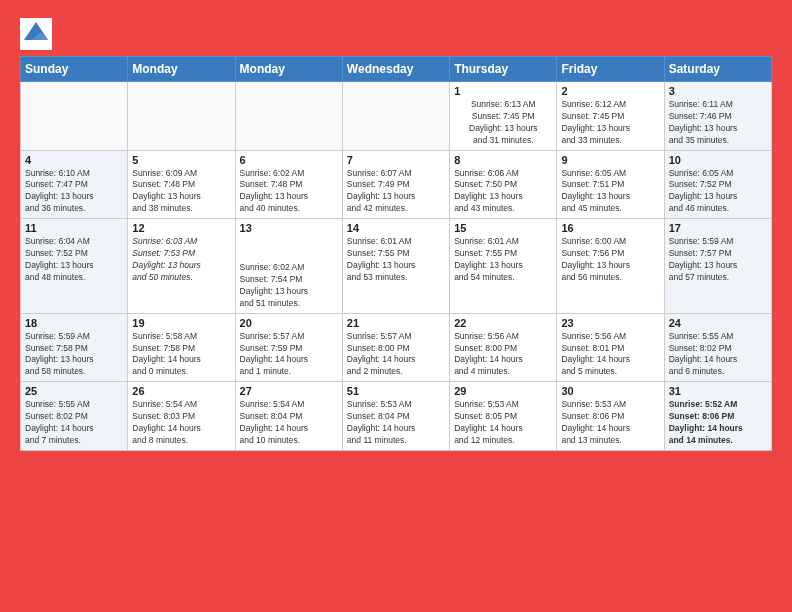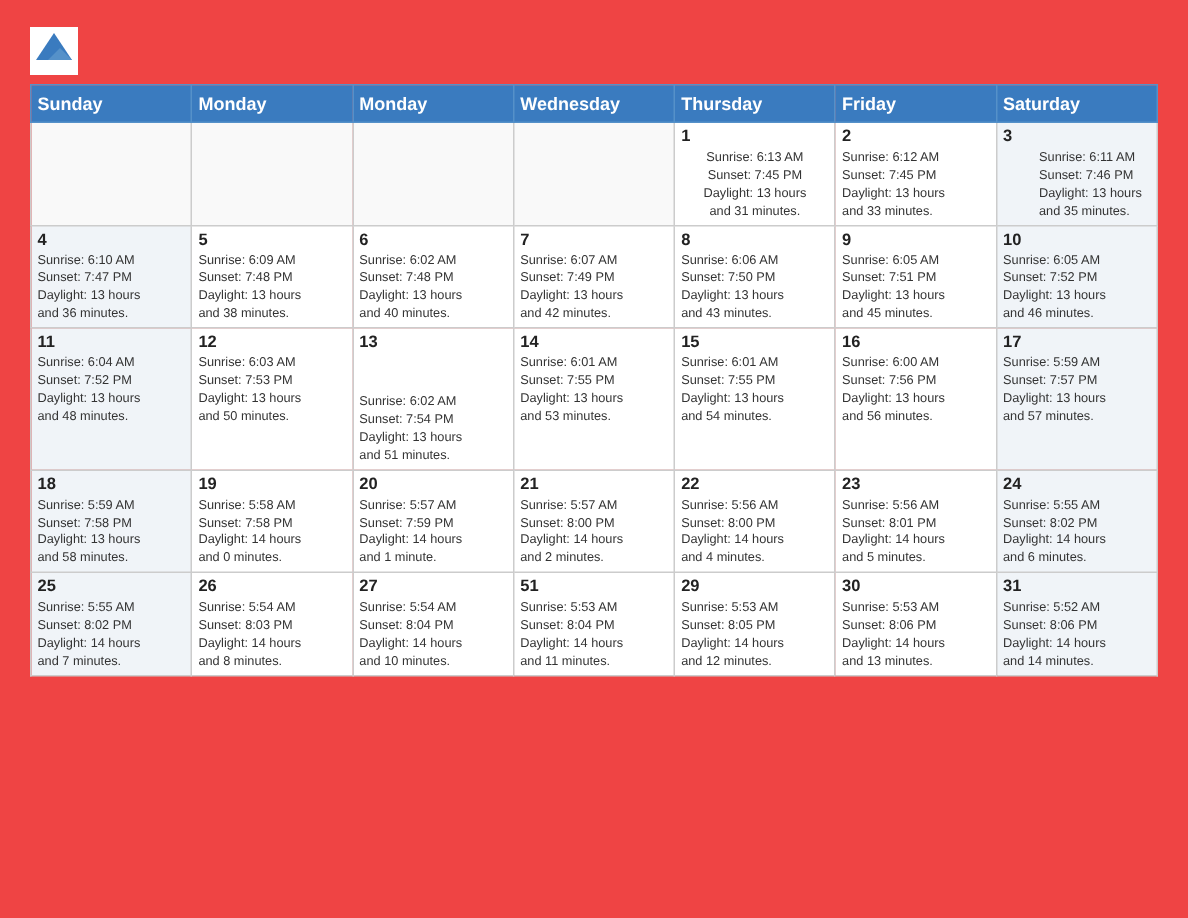--- a/index.html
+++ b/index.html
@@ -151,21 +151,21 @@
           </td>
           <td>
             <span class="day-number">2</span>
             <div class="day-info" style="white-space: pre-line;">Sunrise: 6:12 AM
 Sunset: 7:45 PM
 Daylight: 13 hours
 and 33 minutes.</div>
           </td>
           <td class="shaded">
             <span class="day-number">3</span>
-            <div class="day-info" style="white-space: pre-line; margin-left: 24px;">Sunrise: 6:11 AM
+            <div class="day-info" style="white-space: pre-line;">Sunrise: 6:11 AM
 Sunset: 7:46 PM
 Daylight: 13 hours
 and 35 minutes.</div>
           </td>
         </tr>
         <tr>
           <td class="shaded">
             <span class="day-number">4</span>
             <div class="day-info" style="white-space: pre-line;">Sunrise: 6:10 AM
 Sunset: 7:47 PM
@@ -218,21 +218,21 @@
         <tr>
           <td class="shaded">
             <span class="day-number">11</span>
             <div class="day-info" style="white-space: pre-line;">Sunrise: 6:04 AM
 Sunset: 7:52 PM
 Daylight: 13 hours
 and 48 minutes.</div>
           </td>
           <td>
             <span class="day-number">12</span>
-            <div class="day-info" style="white-space: pre-line;">Sunrise: 6:03 AM
+            <div class="day-info" style="white-space: pre-line; font-style: italic;">Sunrise: 6:03 AM
 Sunset: 7:53 PM
 Daylight: 13 hours
 and 50 minutes.</div>
           </td>
           <td>
             <span class="day-number">13</span>
             <div class="day-info" style="white-space: pre-line; margin-top: 28px;">Sunrise: 6:02 AM
 Sunset: 7:54 PM
 Daylight: 13 hours
 and 51 minutes.</div>
@@ -355,21 +355,21 @@
           </td>
           <td>
             <span class="day-number">30</span>
             <div class="day-info" style="white-space: pre-line;">Sunrise: 5:53 AM
 Sunset: 8:06 PM
 Daylight: 14 hours
 and 13 minutes.</div>
           </td>
           <td class="shaded">
             <span class="day-number">31</span>
-            <div class="day-info" style="white-space: pre-line;">Sunrise: 5:52 AM
+            <div class="day-info" style="white-space: pre-line; font-weight: bold;">Sunrise: 5:52 AM
 Sunset: 8:06 PM
 Daylight: 14 hours
 and 14 minutes.</div>
           </td>
         </tr>
       </tbody>
   </table>
 </div>
 
 </body></html>

